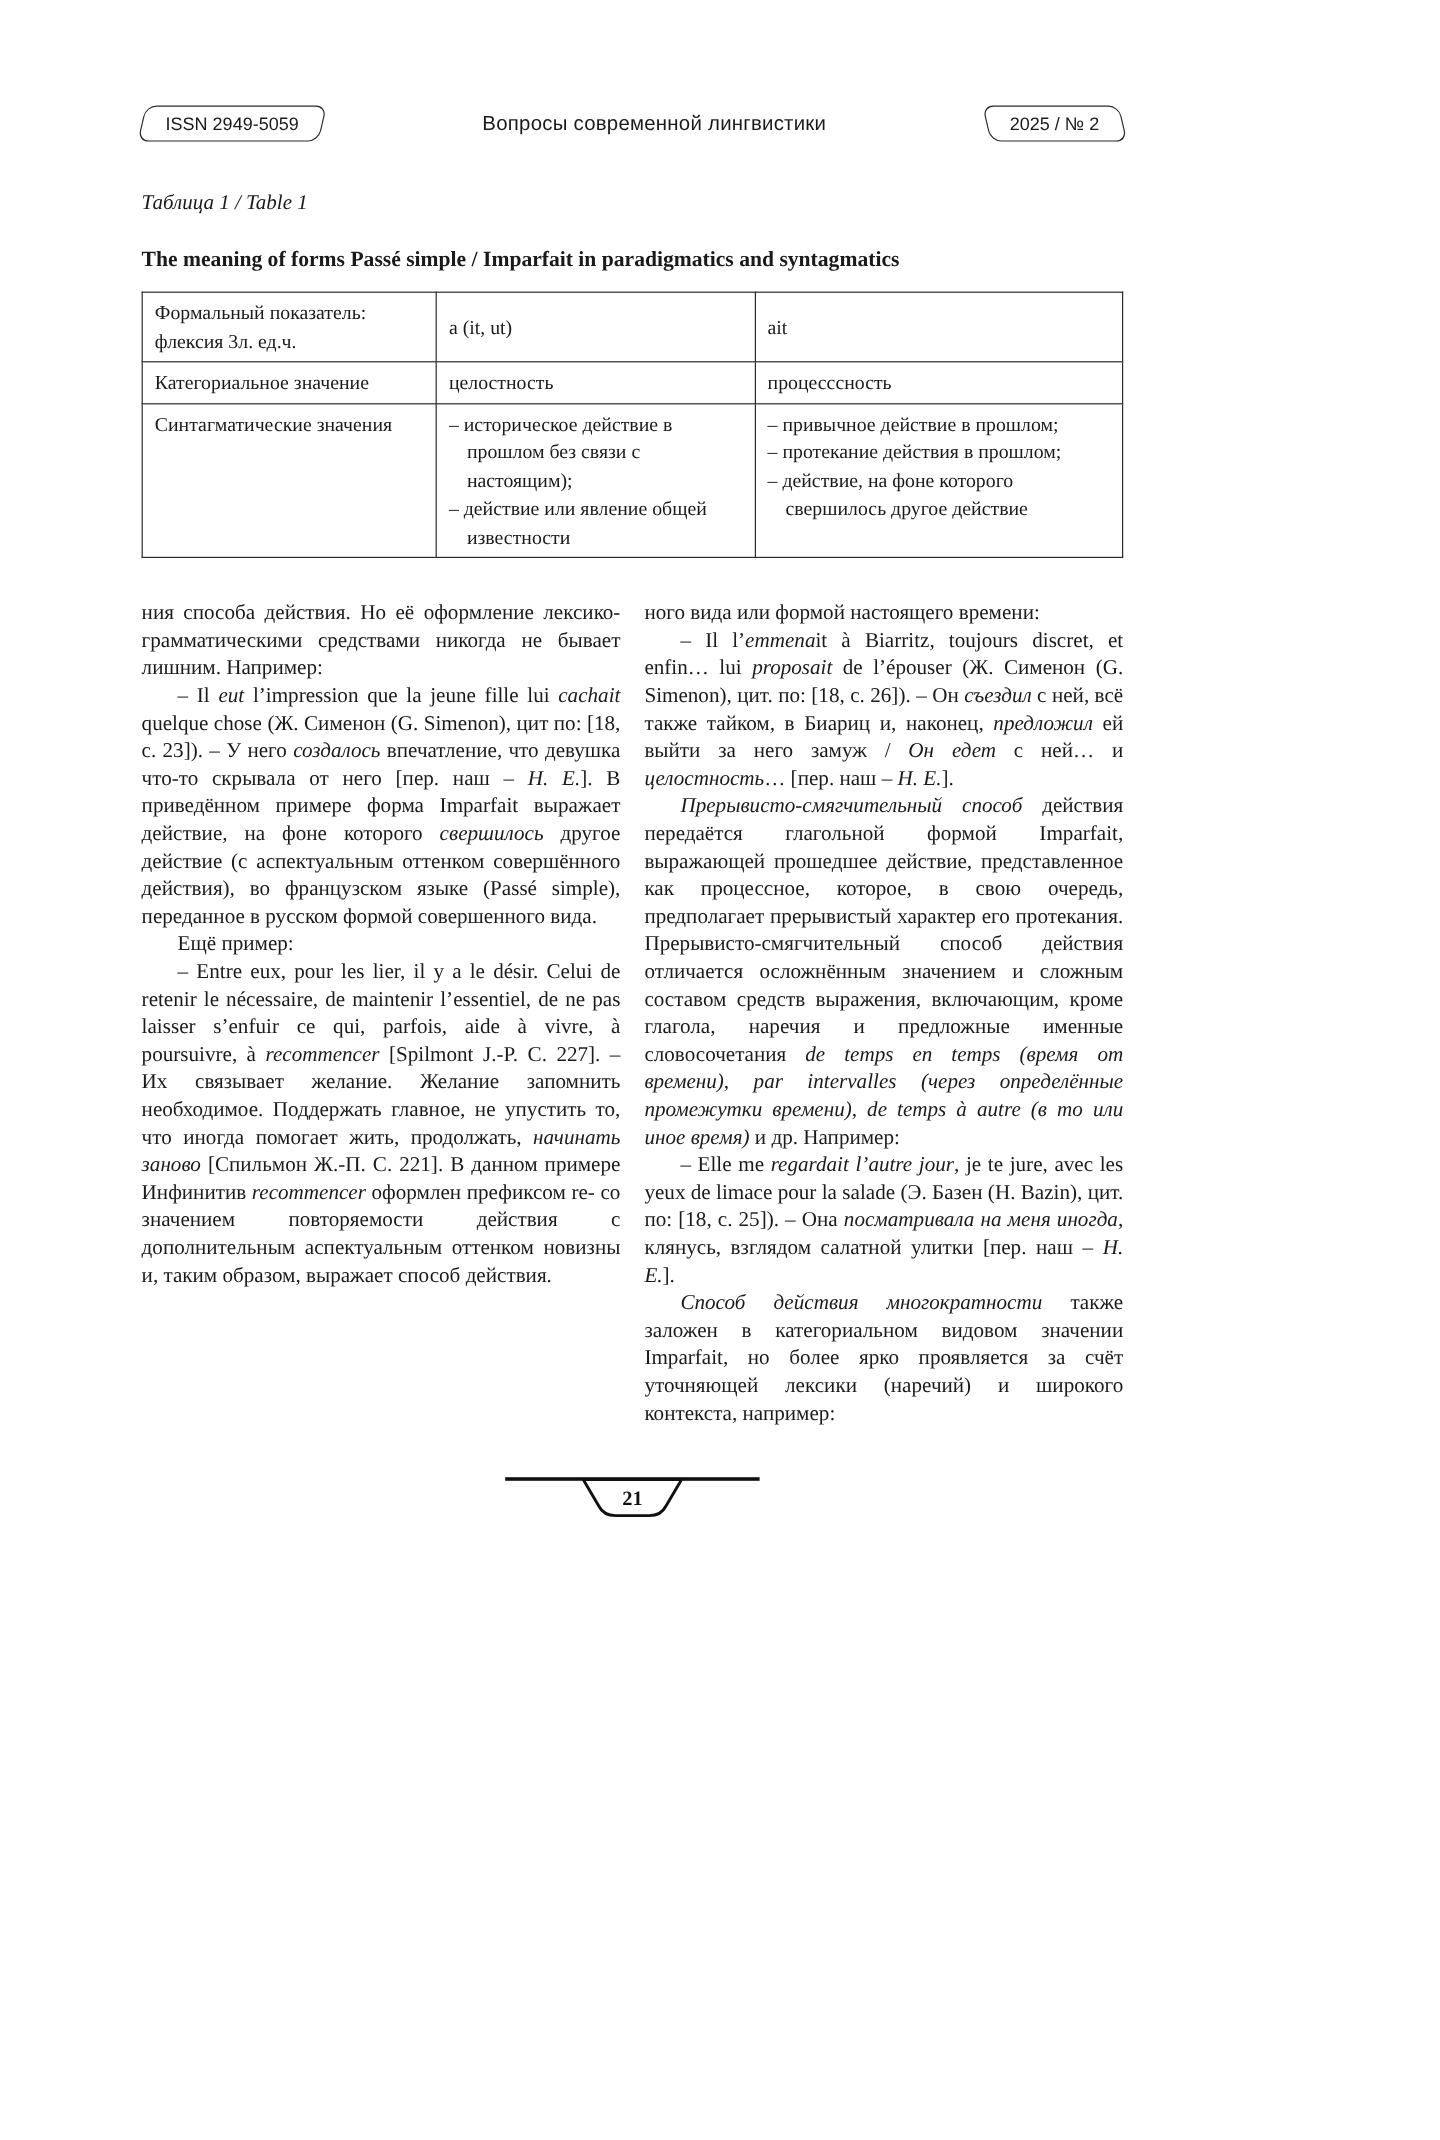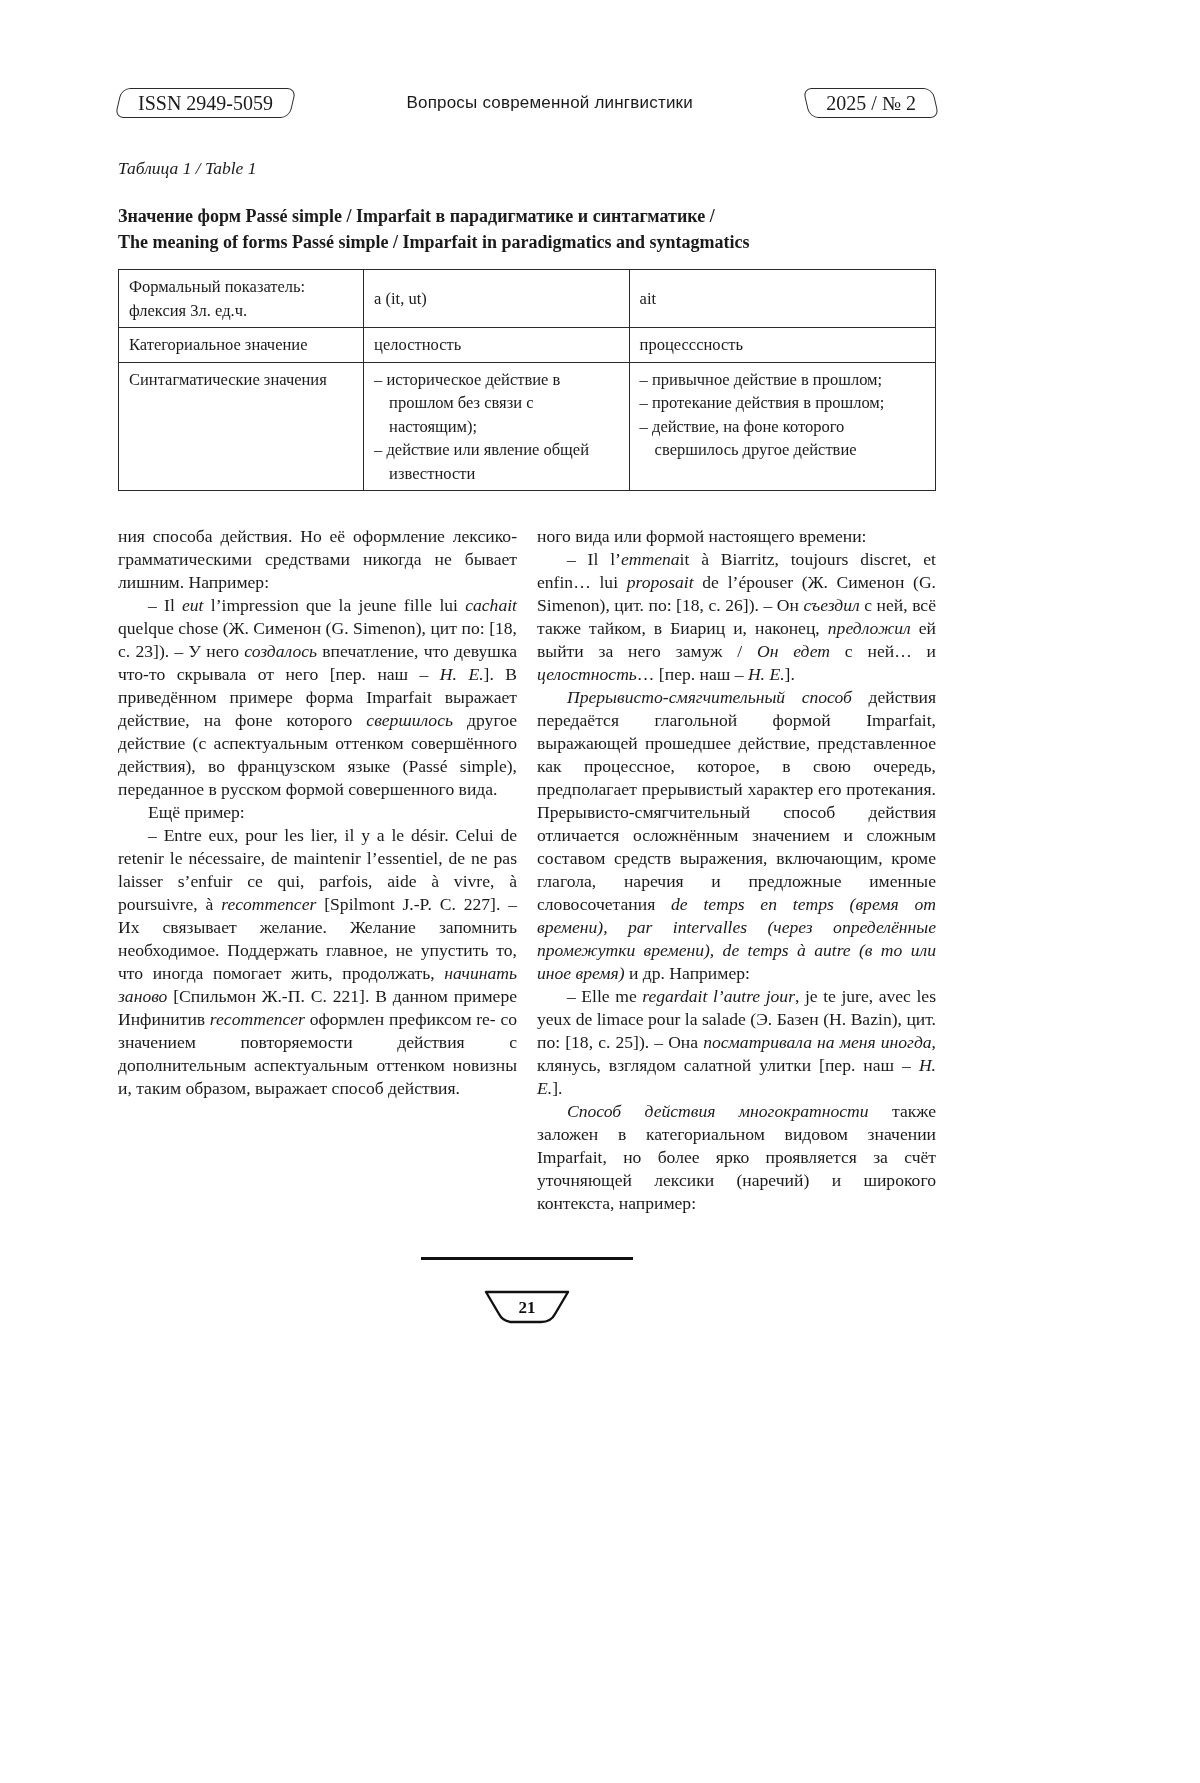--- a/index.html
+++ b/index.html
@@ -11,21 +11,21 @@
     position:relative; overflow:hidden;
   }
   .content { margin-left:118px; width:818px; }
 
   
   .header { display:flex; justify-content:space-between; align-items:center; padding-top:88px; }
   .badge {
     position:relative; height:30px; min-width:108px;
     display:flex; align-items:center; justify-content:center;
     padding:0 20px;
-    font-family:Liberation Serif, serif; font-size:20px; color:#1a1a1a;
+    font-family:Liberation Sans, sans-serif; font-size:15px; color:#1a1a1a;
     white-space:nowrap;
   }
   .badge::before {
     content:""; position:absolute; inset:0;
     border:1.5px solid #2b2b2b; border-radius:9px;
   }
   .badge.left::before  { transform:skewX(-13deg); }
   .badge.right::before { transform:skewX(13deg); }
   .badge span { position:relative; }
   .journal-title {
@@ -58,21 +58,21 @@
   
   .body-cols { margin-top:34px; display:flex; gap:20px; }
   .col {
     width:399px;
     font-size:17.6px; line-height:23px;
     text-align:justify;
   }
   .col p.ind { text-indent:30px; }
 
   
-  .footer { margin-top:42px; display:flex; flex-direction:column; align-items:center;gap:33px; }
+  .footer { margin-top:42px; display:flex; flex-direction:column; align-items:center; }
   .footer-rule { width:212px; border-top:3px solid #111; }
   .footer svg { margin-top:-3px; display:block; }
   svg text { font-family:"Liberation Serif", serif; fill:#111; }
 </style>
 </head>
 <body>
 
 <div class="content">
 
   <div class="header">
@@ -81,21 +81,20 @@
     </div>
     <div class="journal-title">Вопросы современной лингвистики</div>
     <div class="badge right">
       <span>2025 / № 2</span>
     </div>
   </div>
 
   <div class="caption">Таблица 1 / Table 1</div>
 
   <div class="table-title">
-    <div>Значение форм Passé simple / Imparfait в парадигматике и синтагматике /</div>
     <div>The meaning of forms Passé simple / Imparfait in paradigmatics and syntagmatics</div>
   </div>
 
   <table class="grid">
     <colgroup>
         <col class="c1">
         <col class="c2">
         <col class="c3">
       </colgroup>
     <tbody>

